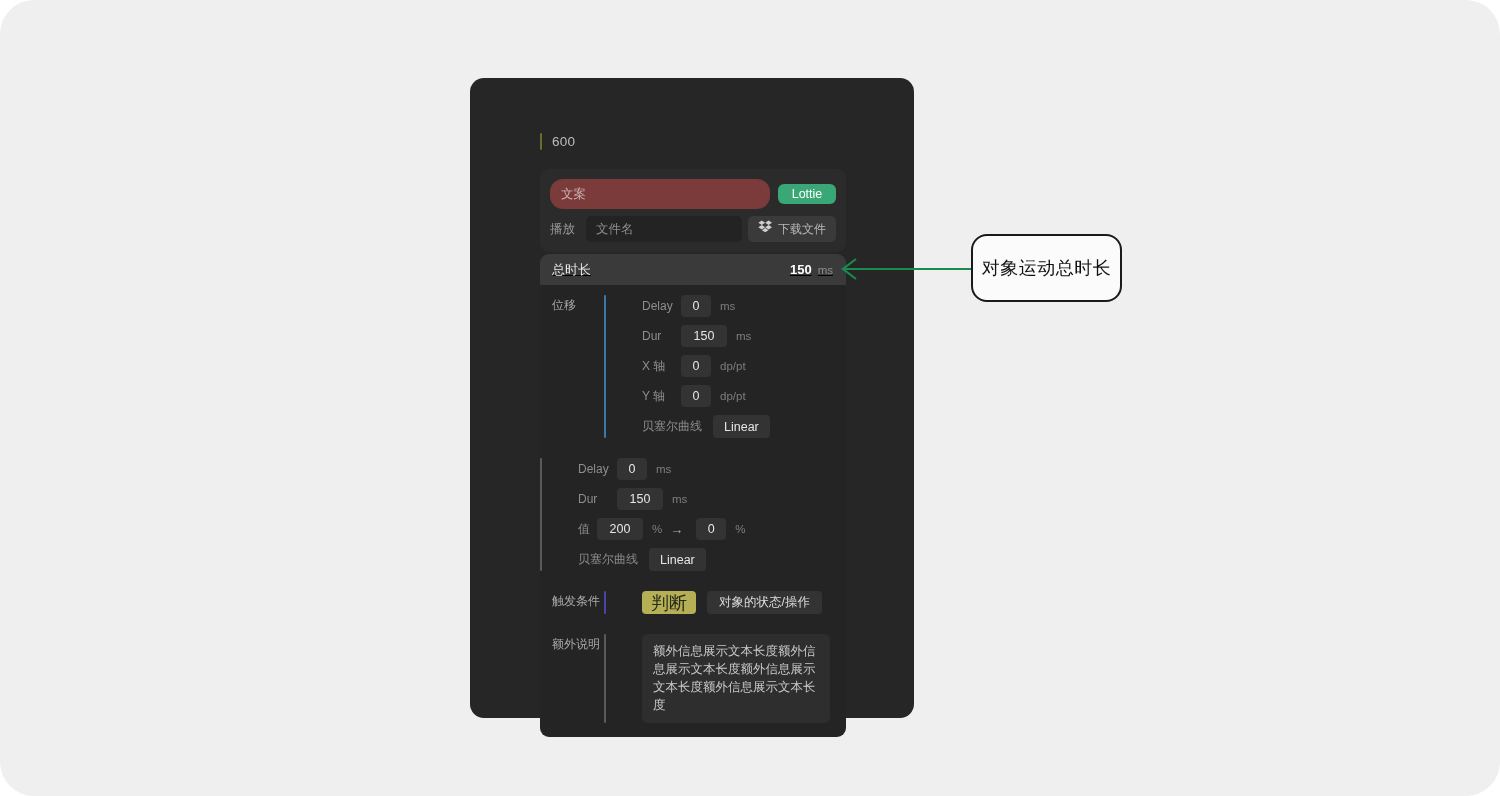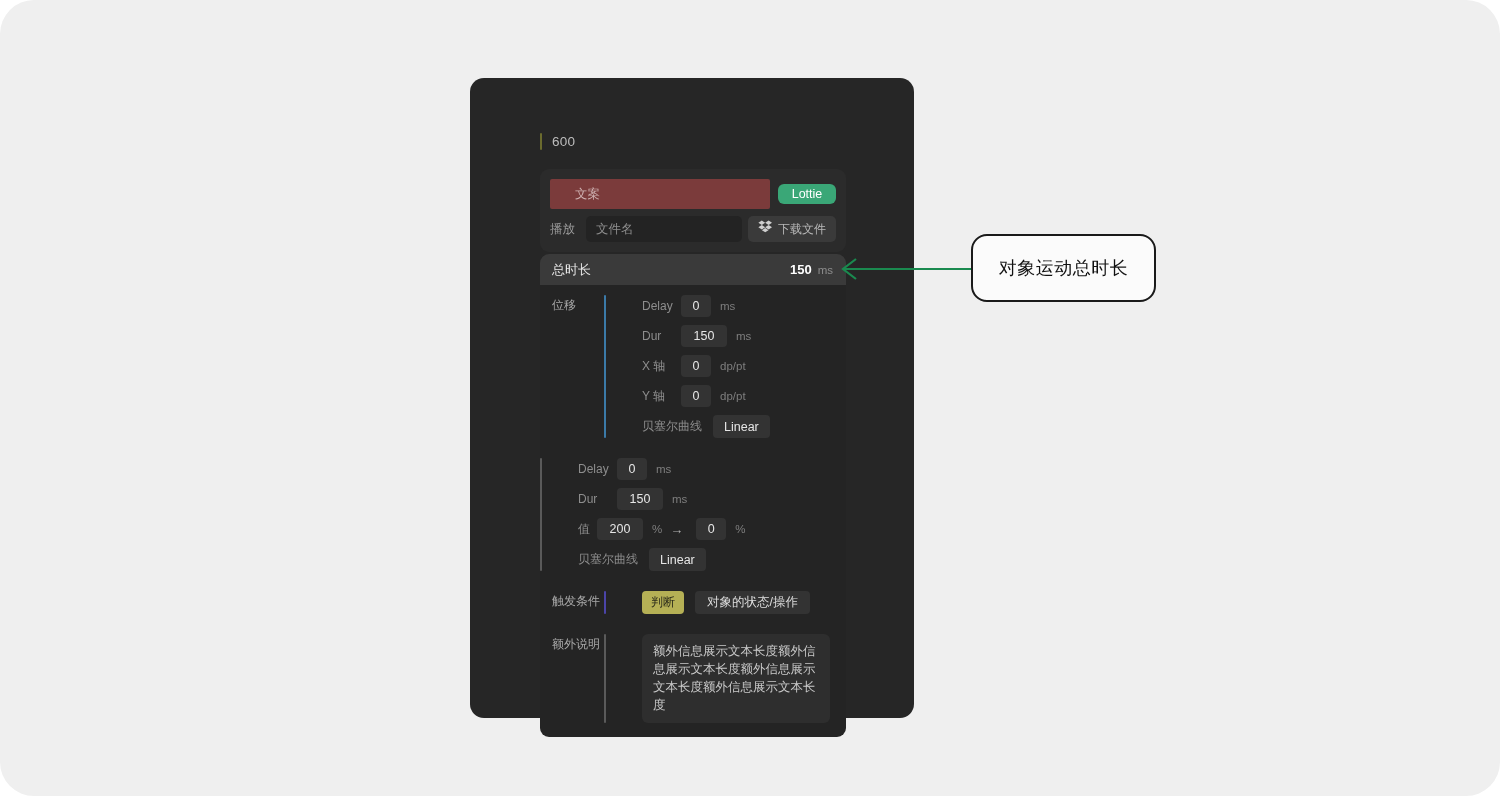--- a/index.html
+++ b/index.html
@@ -62,24 +62,24 @@
     border-radius: 9px;
   }
   #panel-file { top: 91px; padding: 10px; }
 
   .row { display: flex; align-items: center; }
 
   #text-input {
     flex: 1;
     height: 30px;
     background: #7b3b3b;
-    border-radius: 2px;
-    display: flex;
-    align-items: center;
-    padding-left: 25px;
+    border-radius: 13px;
+    display: flex;
+    align-items: center;
+    padding-left: 11px;
   }
   #text-input .ph {
     font-size: 12.5px;
     color: #cfb2b2;
   }
 
   #lottie-btn {
     margin-left: 8px;
     width: 58px;
     height: 20px;
@@ -135,20 +135,21 @@
     border-radius: 9px;
     overflow: hidden;
   }
 
   #total-row {
     height: 31px;
     background: #3a3a3a;
     display: flex;
     align-items: center;
     padding: 0 13px 0 12px;
+    text-decoration: underline;
   }
   #total-row .name { font-size: 13px; color: #e8e8e8; }
   #total-row .spacer { flex: 1; }
   #total-row .val { font-size: 13px; color: #ffffff; font-weight: bold; }
   #total-row .unit { font-size: 11.5px; color: #8d8d8d; margin-left: 6px; }
 
   .group {
     display: flex;
     padding: 10px 0 10px 0;
   }
@@ -222,21 +223,21 @@
   }
 
   
   #badge-judge {
     height: 23px;
     background: #b5b055;
     border-radius: 4px;
     display: flex;
     align-items: center;
     padding: 0 9px;
-    font-size: 12px;
+    font-size: 18px;
     color: #2a2a1a;
     cursor: pointer;
   }
   #trigger-chip {
     margin-left: 11px;
     height: 23px;
     background: #333333;
     border-radius: 4px;
     display: flex;
     align-items: center;
@@ -256,21 +257,21 @@
     line-height: 18px;
     color: #c9c9c9;
     cursor: text;
   }
 
   
   #callout {
     position: absolute;
     left: 971px;
     top: 234px;
-    width: 185px;
+    width: 151px;
     height: 68px;
     background: #fbfbfb;
     border: 2.5px solid #1a1a1a;
     border-radius: 16px;
     display: flex;
     align-items: center;
     justify-content: center;
   }
   #callout .txt {
     font-size: 18px;

